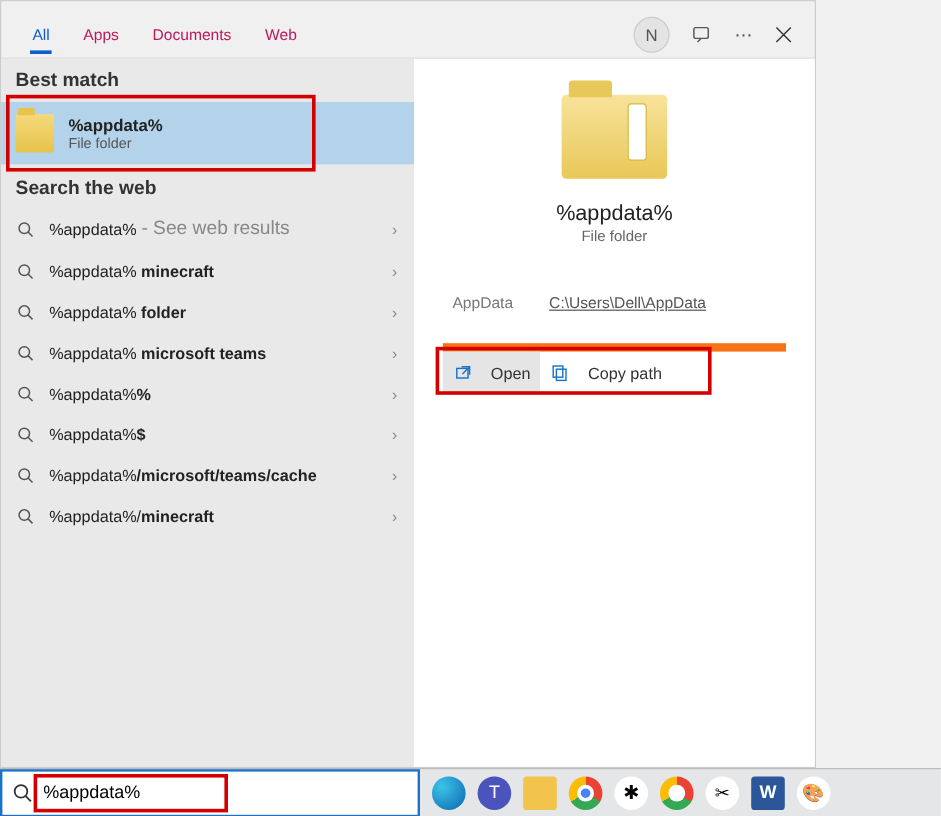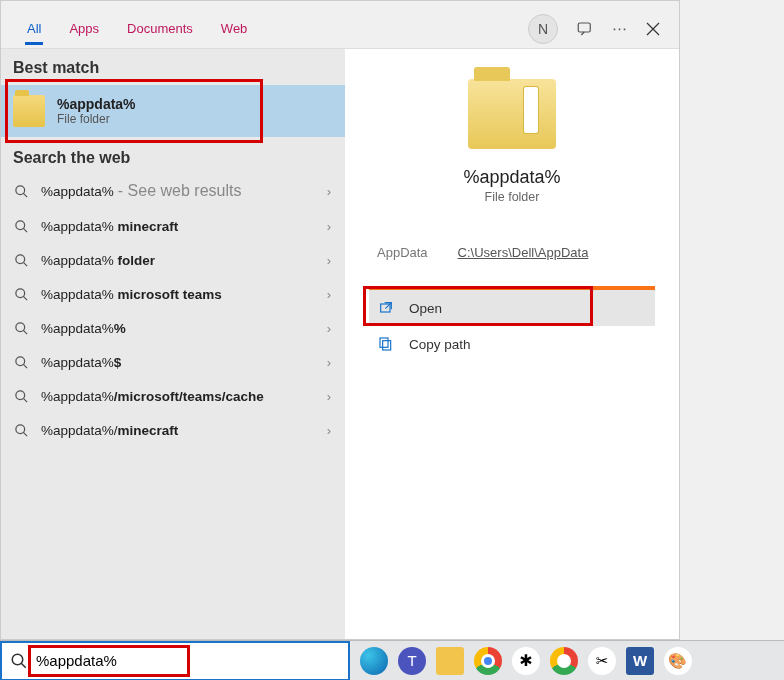--- a/index.html
+++ b/index.html
@@ -39,21 +39,21 @@
 .preview-head { display:flex; flex-direction:column; align-items:center; padding: 10px 0 30px 0; }
 .big-folder { width: 88px; height: 70px; background: linear-gradient(#f7e39b,#e8c858); border-radius: 4px; position:relative; margin-bottom: 18px; }
 .big-folder::before { content:""; position:absolute; top:-12px; left:6px; width:36px; height:14px; background:#e8c858; border-radius:3px 3px 0 0; }
 .big-folder::after { content:""; position:absolute; top:8px; right:18px; width:14px; height:46px; background:#fff; border-radius:2px; box-shadow: 0 0 0 1px #d8b93f; }
 .pv-title { font-size: 18px; color:#222; margin-bottom:2px; }
 .pv-sub { font-size: 12.5px; color:#666; }
 .meta { display:flex; gap: 30px; font-size: 13px; color:#555; padding: 10px 8px 26px 8px; border-top:1px solid transparent;}
 .meta .label { color:#777; }
 .meta a { color:#555; text-decoration: underline; }
 
-.actions { display:flex; flex-direction:column; border-top:4px solid #f97316; }
+.actions { display:flex; flex-direction:row; border-top:7px solid #f97316; }
 .action { display:flex; align-items:center; gap: 14px; padding: 9px 8px; font-size:13.5px; color:#333; cursor:pointer; position:relative; }
 .action.selected { background:#e5e5e5; }
 .aicn { width:18px; height:18px; display:flex; align-items:center; justify-content:center; }
 
 .taskbar { position:absolute; left:0; right:0; bottom:0; height:40px; background:#e4e6e8; border-top:1px solid #bbb; display:flex; align-items:center; }
 .searchbox { height:40px; width:350px; background:#fff; border:2px solid #1a73c9; display:flex; align-items:center; padding:0 8px; gap:8px; }
 .searchbox input { border:none; outline:none; font-size:15px; flex:1; background:transparent; }
 .tb-icons { display:flex; align-items:center; gap:10px; padding-left:10px; }
 .tb-icons .app { width:28px; height:28px; border-radius:50%; display:flex; align-items:center; justify-content:center; font-size:15px; }
 

